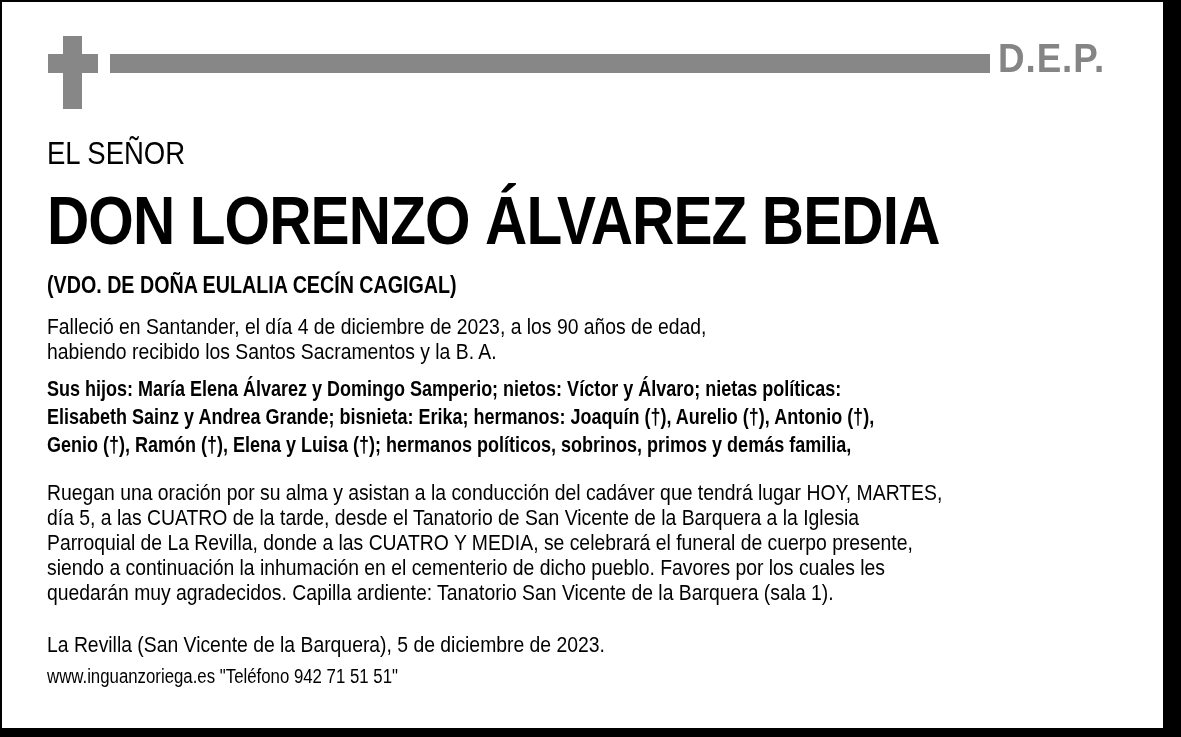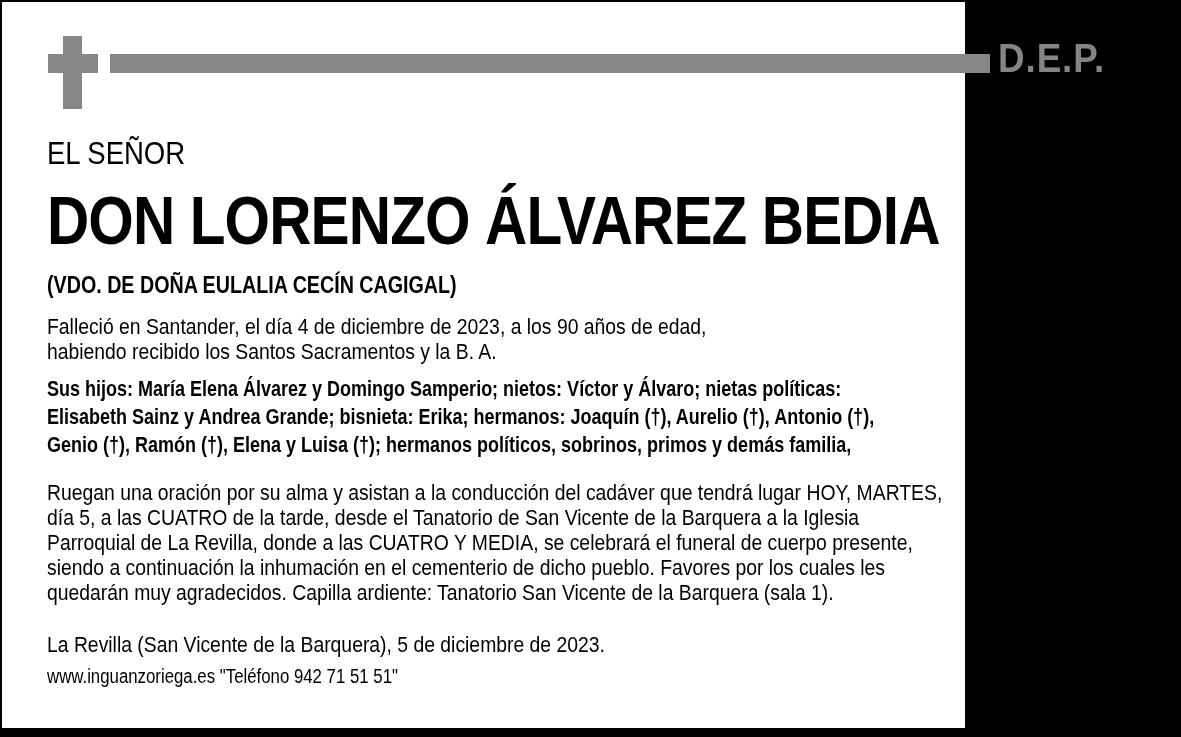--- a/index.html
+++ b/index.html
@@ -10,21 +10,21 @@
     body {
       width: 1181px;
       height: 737px;
       overflow: hidden;
       position: relative;
     }
     .card {
       position: absolute;
       left: 2px;
       top: 2px;
-      width: 963px;
+      width: 1161px;
       height: 726px;
       background: #fff;
       color: #000;
       font-family: "Liberation Sans", "DejaVu Sans", sans-serif;
     }
     
     .cross-v {
       position: absolute;
       left: 61px; top: 34px;
       width: 19px; height: 73px;

